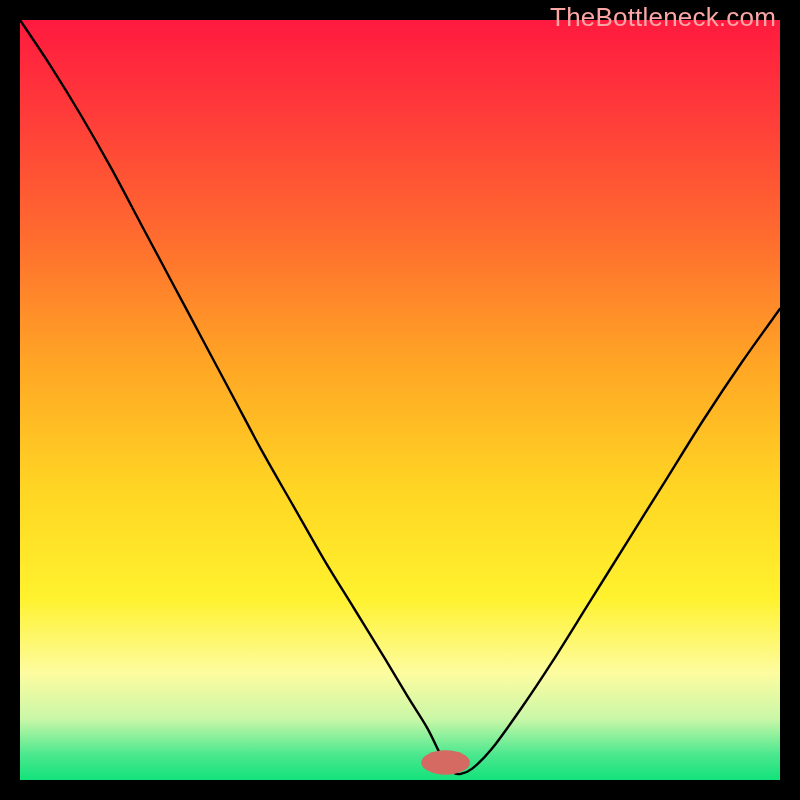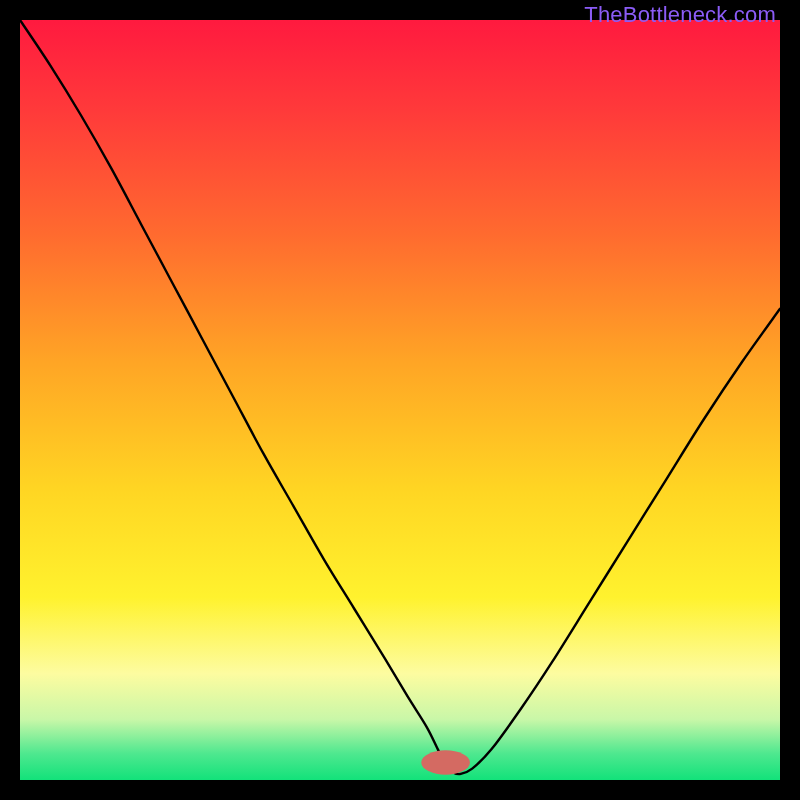--- a/index.html
+++ b/index.html
@@ -23,22 +23,22 @@
     position: absolute;
     left: 0;
     top: 0;
     width: 760px;
     height: 760px;
   }
   .watermark {
     position: absolute;
     top: 2px;
     right: 24px;
-    color: #8b5cf6;
-    font-size: 22px;
+    color: #fca5a5;
+    font-size: 26px;
     font-weight: 500;
     letter-spacing: 0.2px;
   }
 </style>
 </head>
 <body>
 
 <div class="frame">
   <svg class="plot" viewBox="0 0 760 760" preserveAspectRatio="none">
     <defs>

